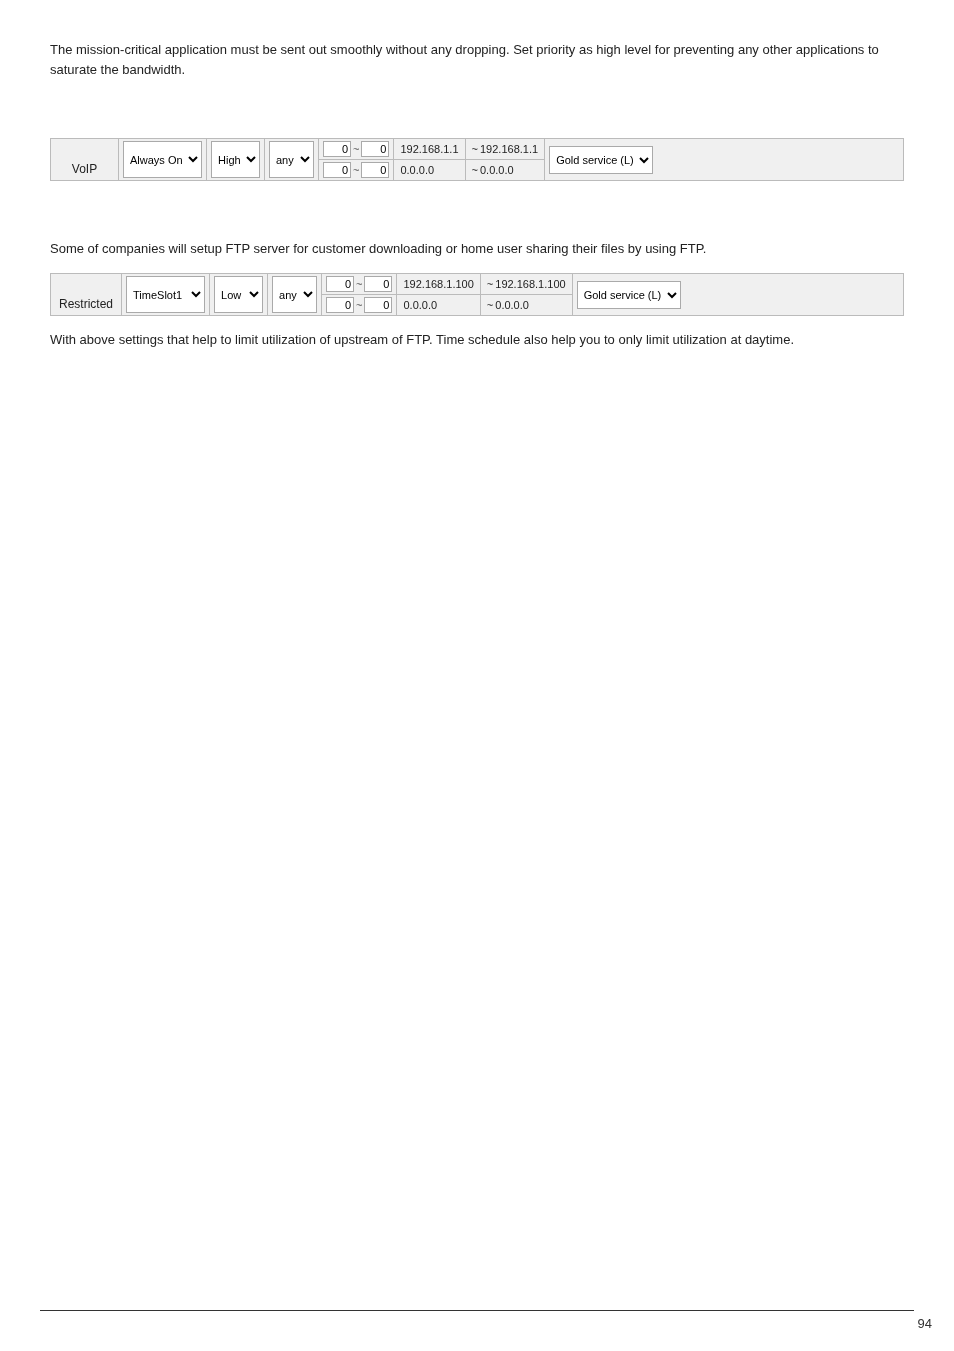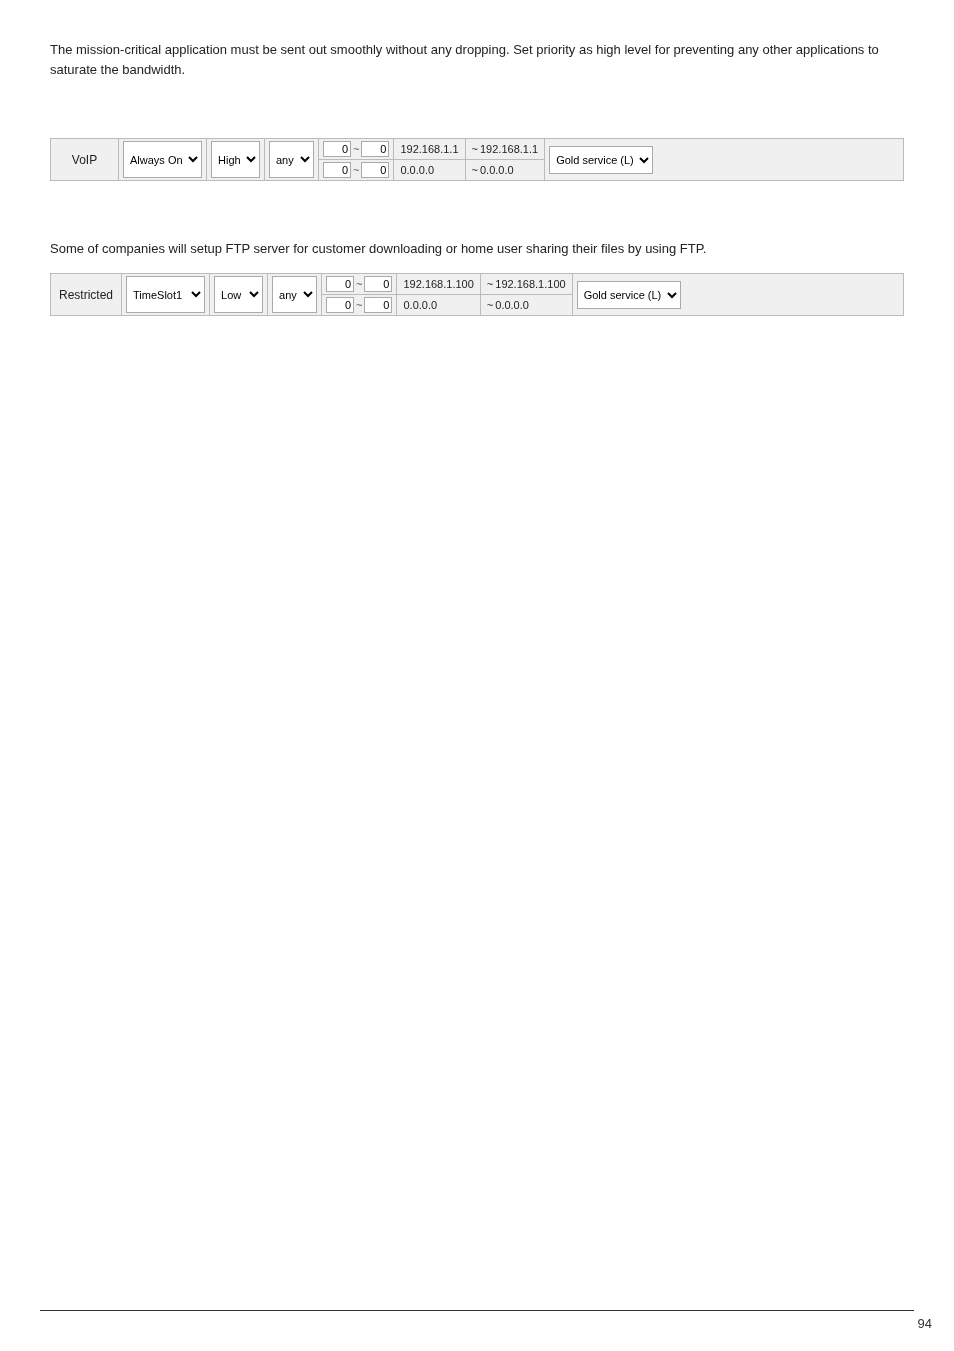--- a/index.html
+++ b/index.html
@@ -26,21 +26,21 @@
     .table-grid {
       display: flex;
       align-items: stretch;
       border: 1px solid #bbb;
       background: #f0f0f0;
       margin-bottom: 14px;
     }
 
     .col-label {
       display: flex;
-      align-items: center;
+      align-items: flex-end;
       justify-content: center;
       padding: 4px 8px;
       border-right: 1px solid #bbb;
       background: #f0f0f0;
       min-width: 68px;
       font-size: 12px;
     }
 
     .col-select {
       display: flex;
@@ -317,16 +317,17 @@
 
     <div class="col-service">
       <select>
         <option>Gold service (L)</option>
         <option>Silver service</option>
         <option>Bronze service</option>
       </select>
     </div>
   </div>
 
+  <p>With above settings that help to limit utilization of upstream of FTP. Time schedule also help you to only limit utilization at daytime.</p>
 </div>
 
 <div class="bottom-line"></div>
 <div class="page-number">94</div>
 
 </body></html>

